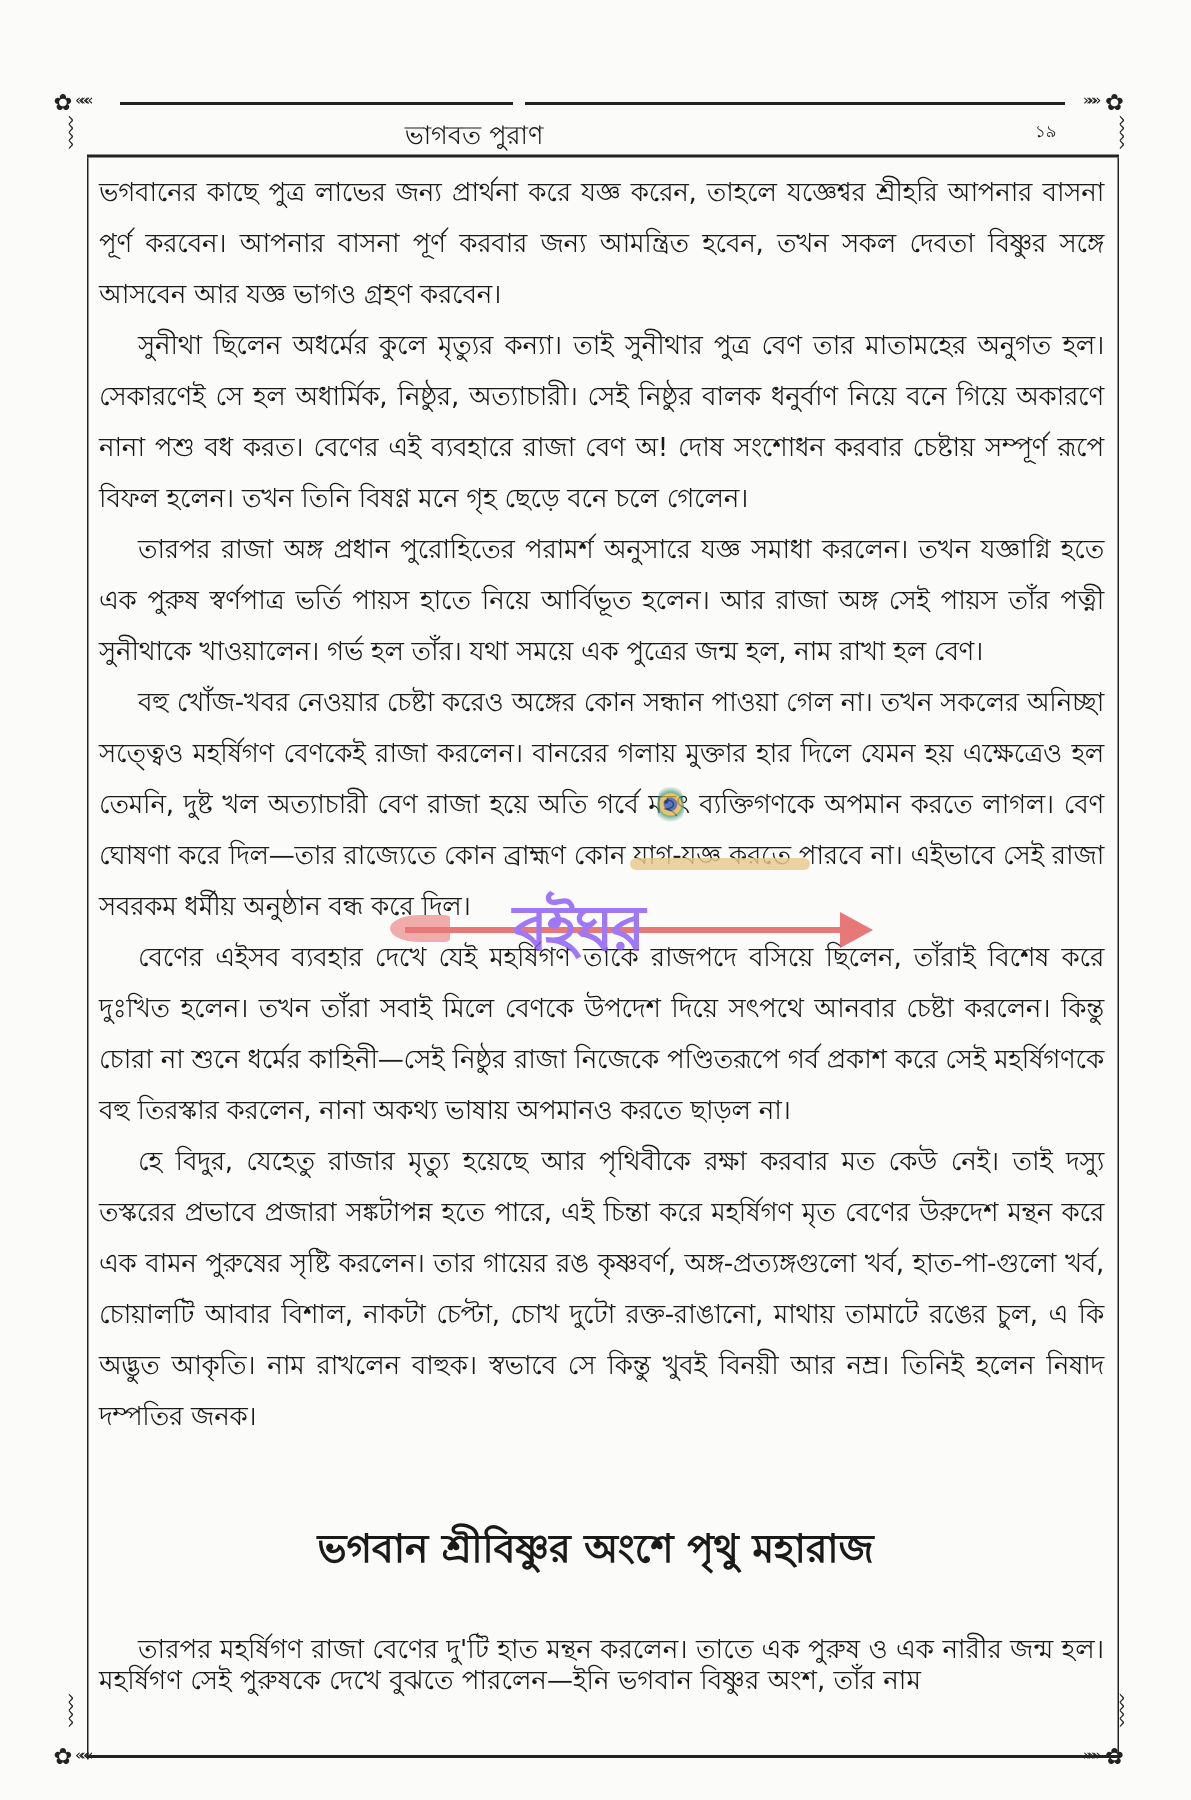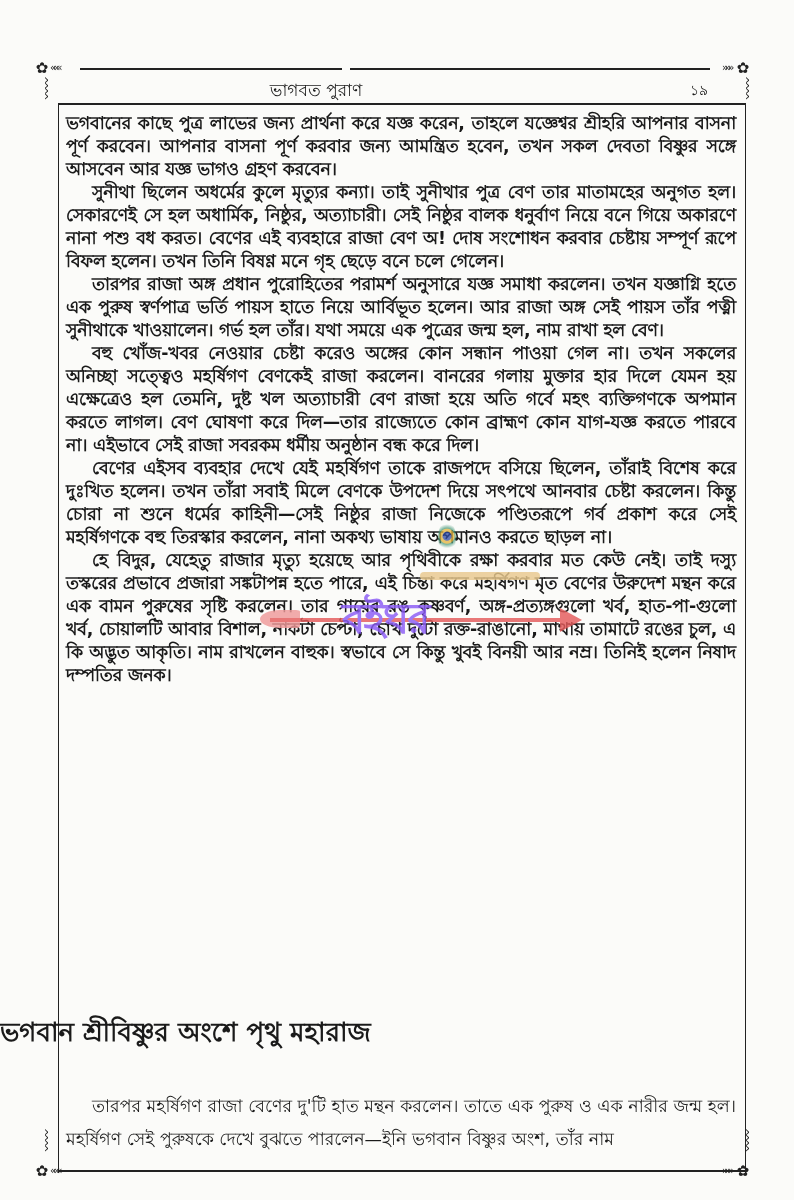--- a/index.html
+++ b/index.html
@@ -11,29 +11,29 @@
   
   .top-rule { position:absolute; top:68px; left:58px; width:678px; height:2px; }
   .top-rule .seg1 { position:absolute; left:22px; top:0; width:262px; height:1.6px; background:#222; }
   .top-rule .seg2 { position:absolute; left:292px; top:0; width:360px; height:1.6px; background:#222; }
   .corner { position:absolute; width:16px; height:16px; font-size:15px; line-height:16px; color:#222; text-align:center; }
   .c-tl { left:34px; top:60px; } .c-tr { left:735px; top:60px; }
   .c-bl { left:34px; top:1163px; } .c-br { left:735px; top:1163px; }
   .chev { position:absolute; font-size:10px; letter-spacing:-3px; color:#222; line-height:10px; }
   .chev-v { writing-mode: vertical-rl; letter-spacing:-3px; }
   .header-title { position:absolute; top:77px; left:0; width:632px; text-align:center; font-size:17px; }
-  .page-no { position:absolute; top:79px; left:690px; font-size:14px; }
+  .page-no { position:absolute; top:79px; left:690px; font-size:11px; }
   .frame { position:absolute; left:58px; top:105px; width:686px; height:1068px; border-left:1.6px solid #222; border-right:1.6px solid #222; }
   .frame-top { position:absolute; left:58px; top:103px; width:688px; height:1.6px; background:#222; }
   .frame-bottom { position:absolute; left:58px; top:1170px; width:688px; height:1.6px; background:#222; }
-  .body-text { position:absolute; left:66px; top:112px; width:670px; font-size:17.4px; line-height:23px; text-align:justify; letter-spacing:-0.2px;font-weight:bold; }
+  .body-text { position:absolute; left:66px; top:112px; width:670px; font-size:17.4px; line-height:34px; text-align:justify; letter-spacing:-0.2px; }
   .body-text p { margin:0; text-indent:0; }
   .body-text p.ind { text-indent:26px; }
-  .heading { position:absolute; top:1012px; left:0; width:794px; font-size:26px; font-weight:bold; }
-  .body-text2 { position:absolute; left:66px; top:1090px; width:670px; font-size:17.4px; line-height:33px; text-align:justify; }
+  .heading { position:absolute; top:1012px; left:0; width:794px; text-align:center; font-size:26px; font-weight:bold; }
+  .body-text2 { position:absolute; left:66px; top:1090px; width:670px; font-size:17.4px; line-height:21px; text-align:justify; }
   .body-text2 p { margin:0; text-indent:26px; }
   
   .wm { position:absolute; left:330px; top:578px; width:220px; height:88px; pointer-events:none; opacity:0.82; }
   .wm .txt { position:absolute; left:12px; top:8px; font-size:42px; font-weight:bold; color:#8b5cf6; letter-spacing:-2px; }
   .wm .arrow { position:absolute; left:-60px; top:40px; width:295px; height:4px; background:#e45b5b; }
   .wm .head { position:absolute; left:230px; top:30px; width:0; height:0; border-top:12px solid transparent; border-bottom:12px solid transparent; border-left:22px solid #e45b5b; }
   .wm .fletch { position:absolute; left:-70px; top:32px; width:40px; height:18px; background:#f09a9a; border-radius:50% 10% 10% 50%; }
   .wm .flute { position:absolute; left:90px; top:-6px; width:120px; height:8px; background:#e9c98e; border-radius:4px; }
   .feather { position:absolute; left:438px; top:520px; width:18px; height:36px; border-radius:50%; background:radial-gradient(circle at 50% 45%, #2d4aa6 0 4px, #e3b23a 5px 7px, #4c9b7c 8px, transparent 12px); opacity:0.75; }
 </style>

